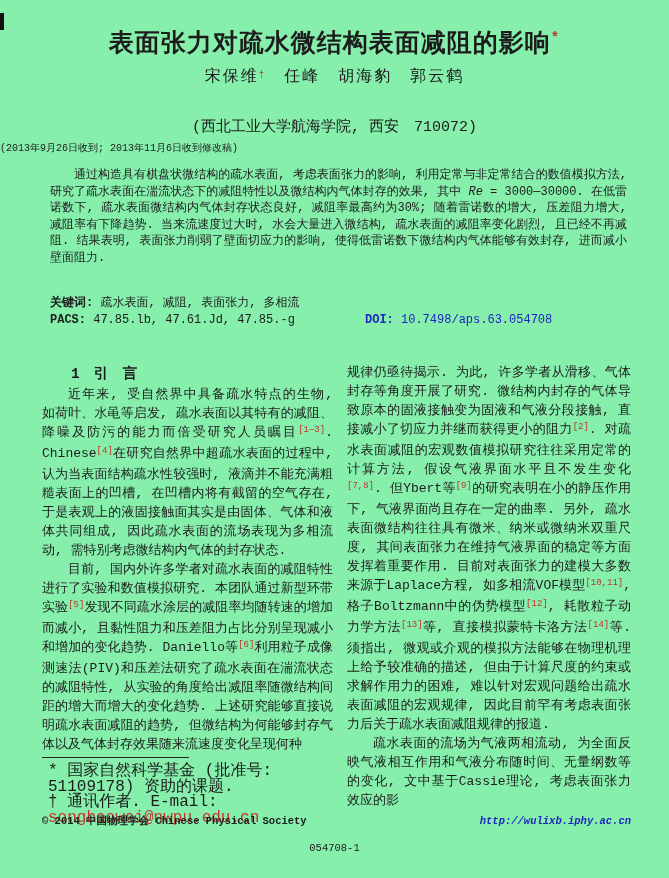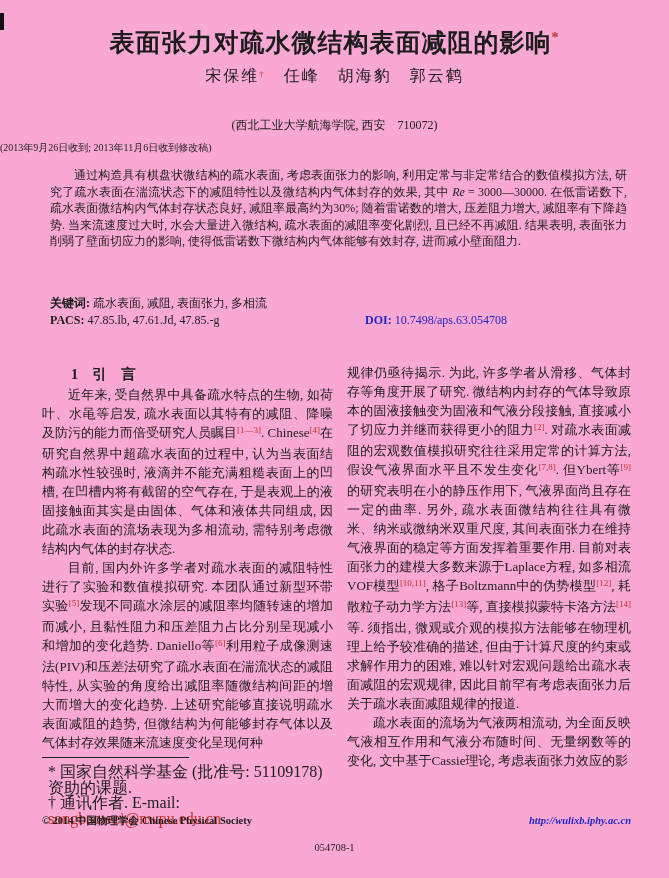--- a/index.html
+++ b/index.html
@@ -4,40 +4,40 @@
 <style>
   :root{
     --ink:#1c1c1c;
     --red:#c2332b;
     --blue:#1f25c0;
   }
   html,body{margin:0;padding:0;background:#ffffff;}
   .page{
     position:relative;
     width:669px;height:878px;
-    background:#f9a8d4;
+    background:#86efac;
     color:var(--ink);
-    font-family:Liberation Serif, serif;
+    font-family:Liberation Mono, monospace;
     overflow:hidden;
   }
   .scan-mark{position:absolute;left:0;top:13px;width:4px;height:17px;background:#111;}
 
   
   .title{
     position:absolute;top:26px;left:0;width:100%;
     text-align:center;font-size:25px;font-weight:bold;letter-spacing:1px;
   }
   .title-mark{color:var(--red);font-size:14px;vertical-align:9px;font-weight:bold;}
   .authors{
     position:absolute;top:66px;left:0;width:100%;
     text-align:center;font-size:16px;letter-spacing:2px;
   }
   .affil{
     position:absolute;top:117px;left:0;width:100%;
-    text-align:center;font-size:12px;
+    text-align:center;font-size:15px;
   }
   .dates{
     position:absolute;top:141px;left:0;width:100%;
     text-align:left;font-size:10px;
   }
 
   
   .abstract{
     position:absolute;top:167px;left:50px;width:577px;
     font-size:12px;line-height:16.6px;text-align:justify;

